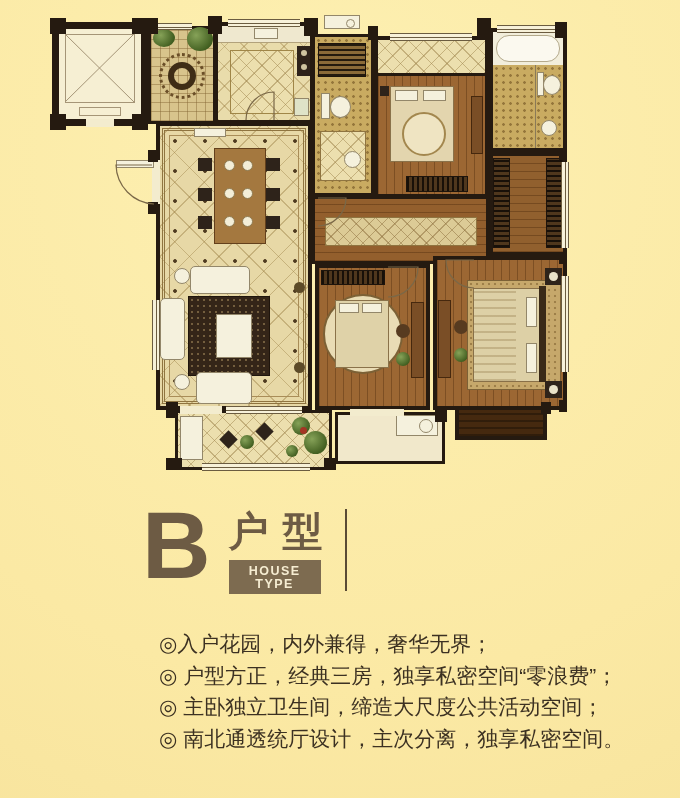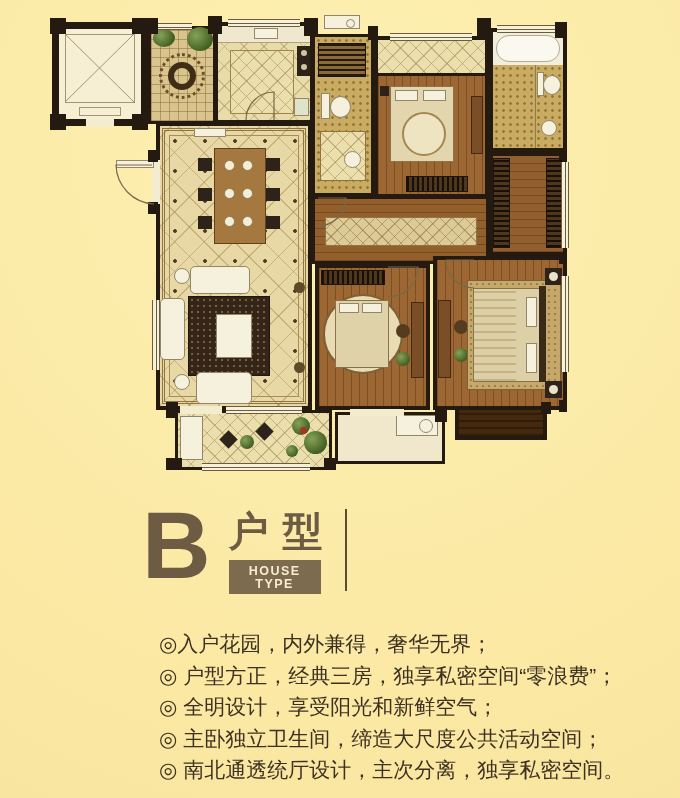--- a/index.html
+++ b/index.html
@@ -257,18 +257,17 @@
       <div class="typeBadge">HOUSE TYPE</div>
     </div>
     <div class="vline"></div>
     <div class="infoCol">
     </div>
   </div>
 
   <ul id="features">
     <li>◎入户花园，内外兼得，奢华无界；</li>
     <li>◎ 户型方正，经典三房，独享私密空间“零浪费”；</li>
-    <li>◎ 全明设计，享受阳光和新鲜空气；</li>
     <li>◎ 主卧独立卫生间，缔造大尺度公共活动空间；</li>
     <li>◎ 南北通透统厅设计，主次分离，独享私密空间。</li>
   </ul>
 
 </div>
 
 </body></html>

